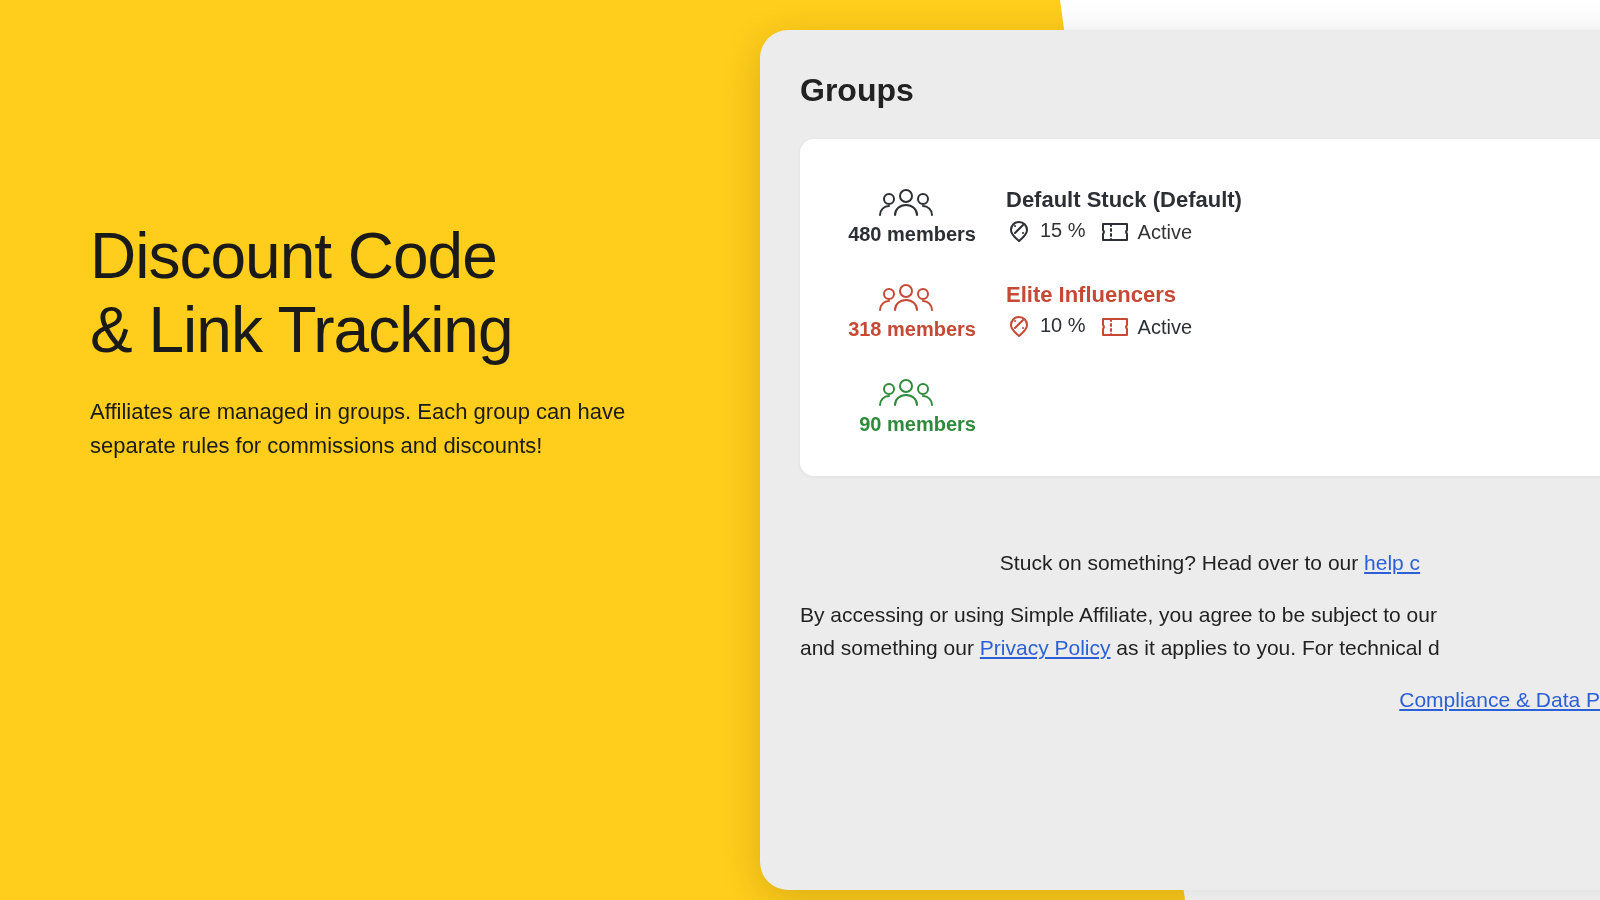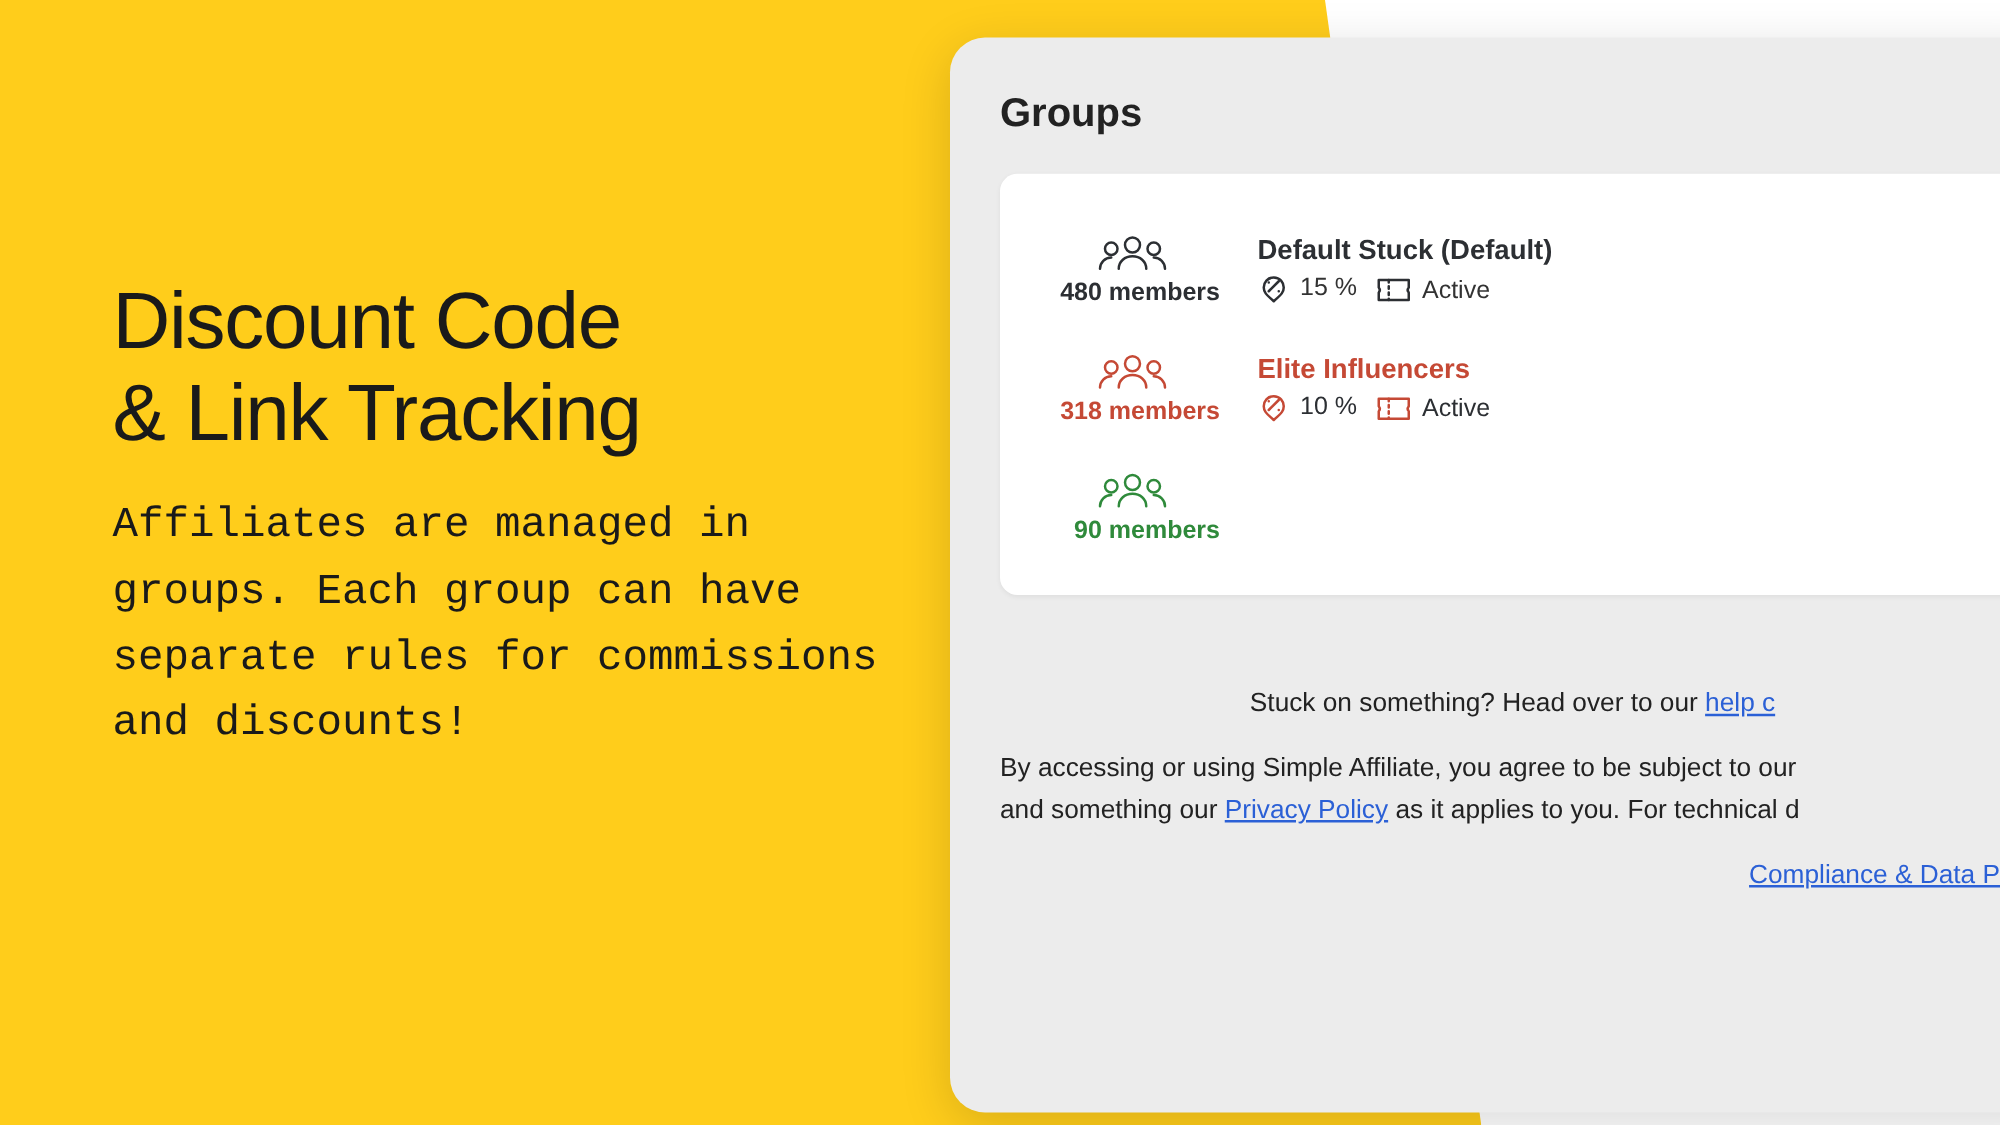--- a/index.html
+++ b/index.html
@@ -27,24 +27,23 @@
   }
   .copy h1 {
     font-size: 64px;
     line-height: 1.15;
     font-weight: 400;
     letter-spacing: -1px;
     margin-bottom: 28px;
     margin-top: 20px;
   }
   .copy p {
-    font-size: 34px;
+    font-size: 22px;
     line-height: 1.55;
     font-weight: 400;
-    font-family: Liberation Mono, monospace;
   }
   
   .panel {
     position: absolute;
     left: 760px;
     top: 30px;
     width: 900px;
     height: 860px;
     background: #ececec;
     border-radius: 28px;

